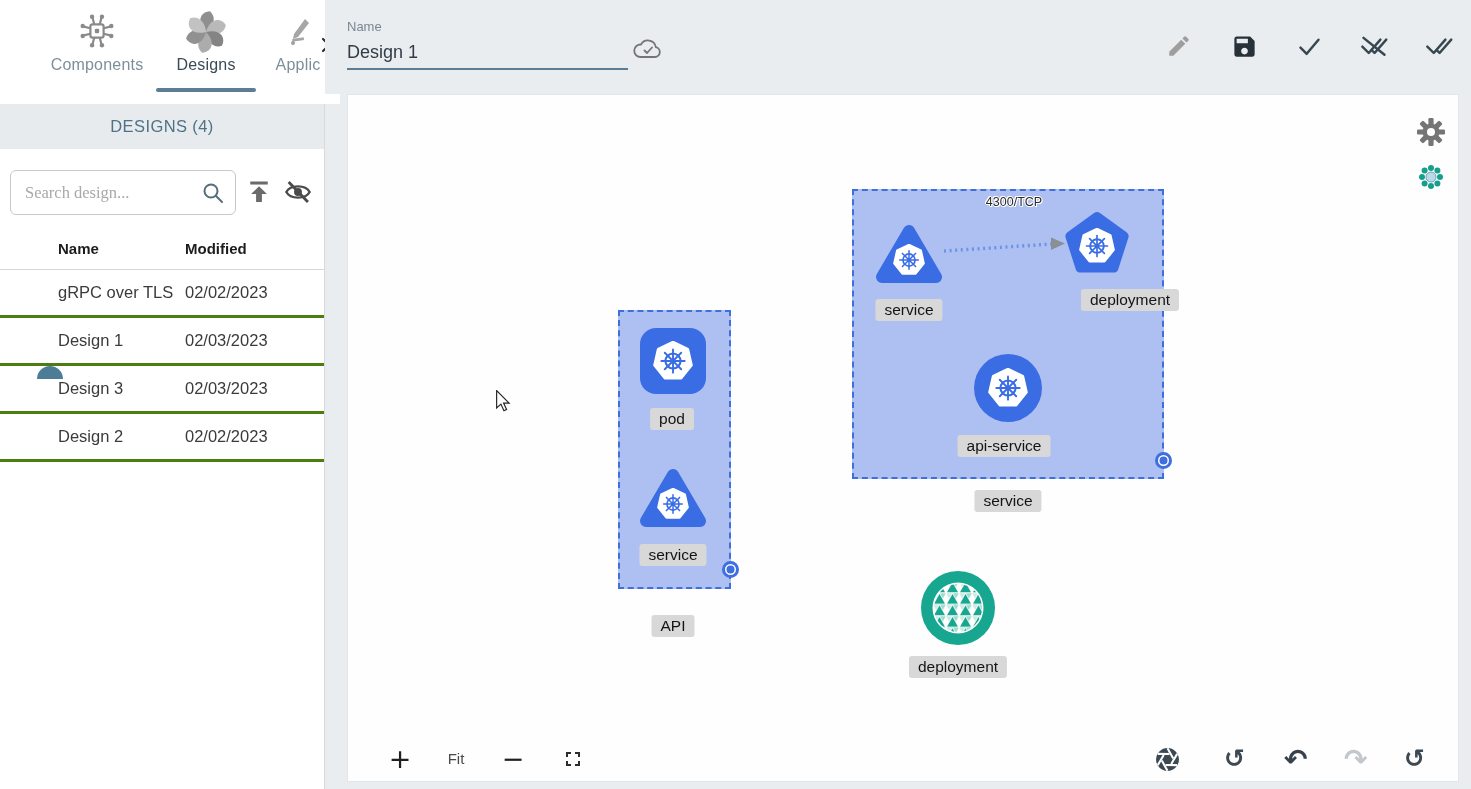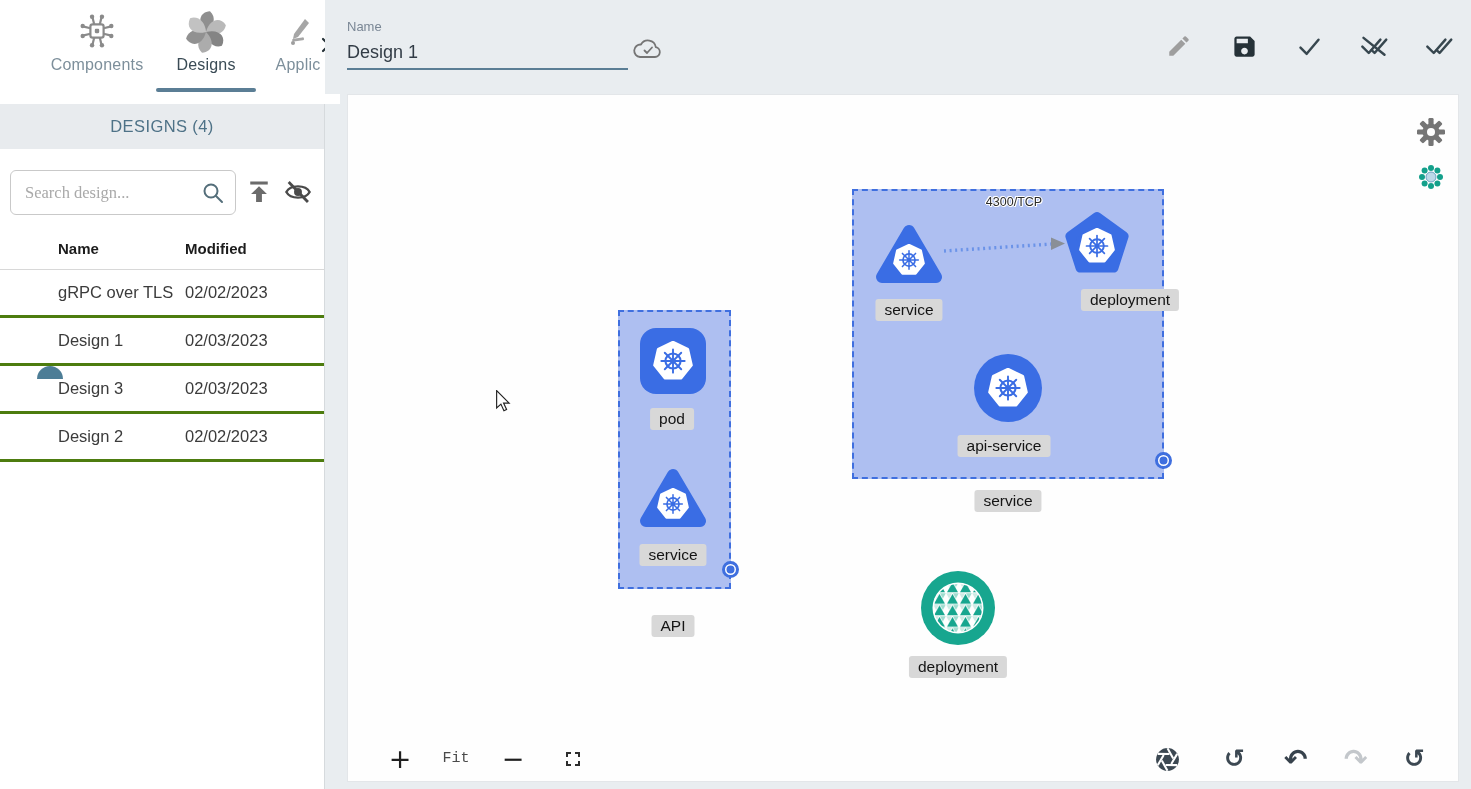--- a/index.html
+++ b/index.html
@@ -66,21 +66,21 @@
 
   .corner-handle { position:absolute; width:17px; height:17px; border-radius:50%; background:#fff; border:3px solid #3f6fdf; cursor:pointer; }
   .corner-handle::after { content:""; position:absolute; left:3px; top:3px; width:5px; height:5px; border-radius:50%; background:#3f6fdf; box-shadow:0 0 0 1.5px #3f6fdf; }
 
   .edge-label { position:absolute; left:666px; top:100px; transform:translateX(-50%); font-size:12.5px; color:#2b2b2b;
                 text-shadow:-1px 0 #fff,1px 0 #fff,0 -1px #fff,0 1px #fff,1px 1px #fff,-1px -1px #fff; }
 
   .zoom-bar { position:absolute; left:0; top:648px; width:100%; height:40px; }
   .zb-item { position:absolute; cursor:pointer; color:#1f1f1f; text-align:center; }
   .zb-glyph { font-size:27px; line-height:32px; font-family:"DejaVu Sans",sans-serif; }
-  .zb-fit { font-size:15px; color:#4a4a4a; line-height:32px;font-family:Liberation Mono, monospace; }
+  .zb-fit { font-size:15px; color:#4a4a4a; line-height:32px; }
   .glyph-icon { font-family:"DejaVu Sans",sans-serif; }
 
   .canvas-gear { position:absolute; left:1068px; top:22px; cursor:pointer; }
   .canvas-ctx { position:absolute; left:1070px; top:69px; cursor:pointer; }
   .cursor-arrow { position:absolute; left:146px; top:295px; pointer-events:none; }
 </style>
 </head>
 <body>
 
 <div id="app">

